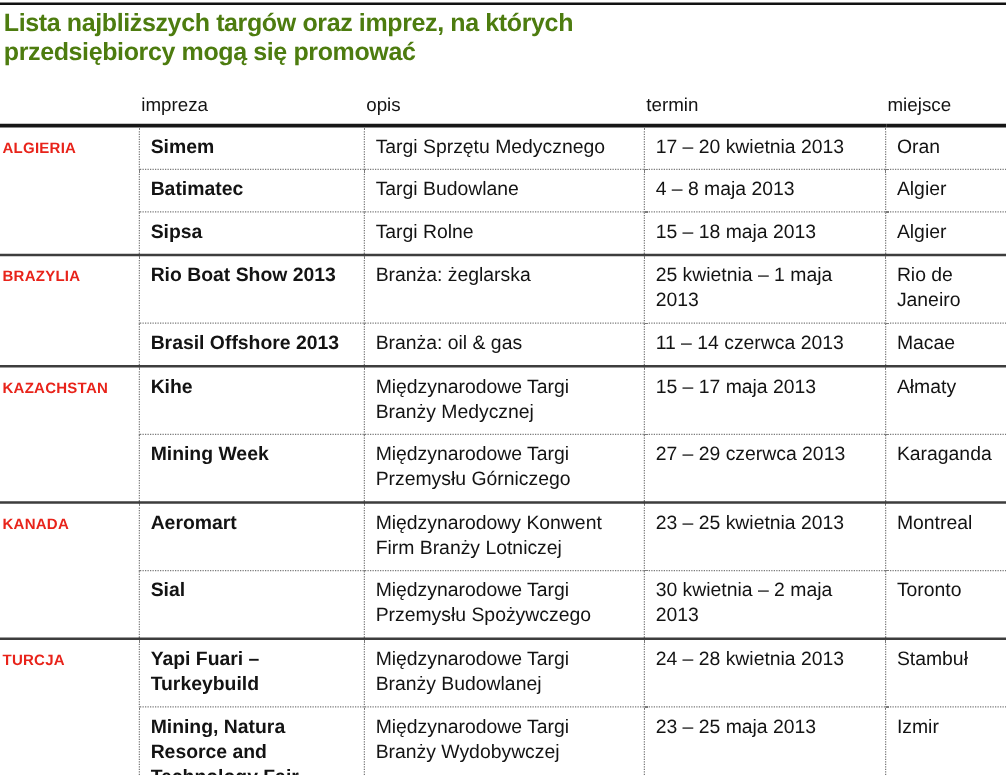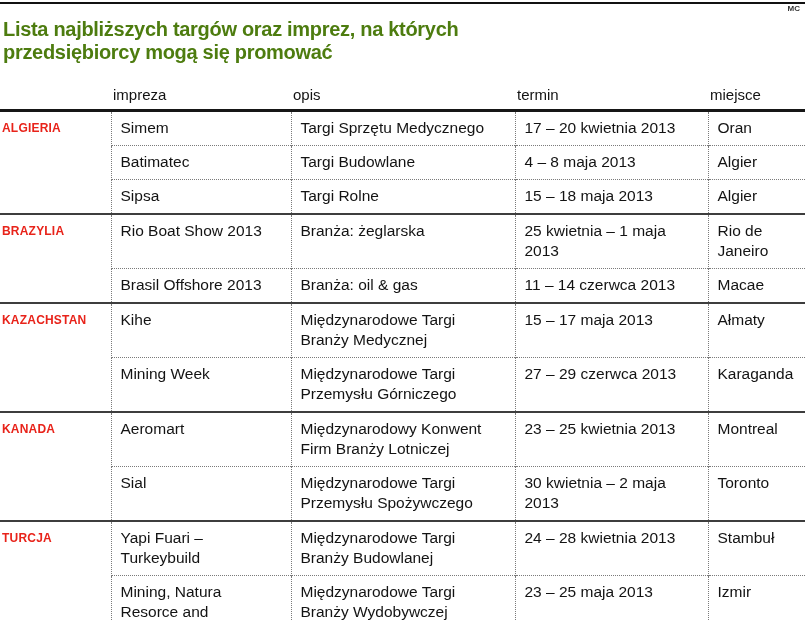--- a/index.html
+++ b/index.html
@@ -71,34 +71,33 @@
   td.cell {
     vertical-align: top;
     border-left: 1px dotted #7a7a7a;
     padding: 6px 4px 7px 9px;
     font-size: 15.5px;
     line-height: 20px;
     white-space: pre-line;
     color: #131313;
   }
   td.cell-impreza {
-    font-weight: 400;
+    font-weight: 700;
   }
   tbody.section tr + tr td {
     border-top: 1px dotted #7a7a7a;
   }
 </style>
 </head>
 <body>
 
 <div class="page">
 
   <div class="top-rule"></div>
 
-  <div class="credit">MC</div>
 
   <h1 class="title"><span>Lista najbliższych targów oraz imprez, na których</span><br><span>przedsiębiorcy mogą się promować</span></h1>
 
   <table class="fairs">
     <colgroup>
       <col style="width:111px">
       <col style="width:180px">
       <col style="width:224px">
       <col style="width:193px">
       <col style="width:97px">

